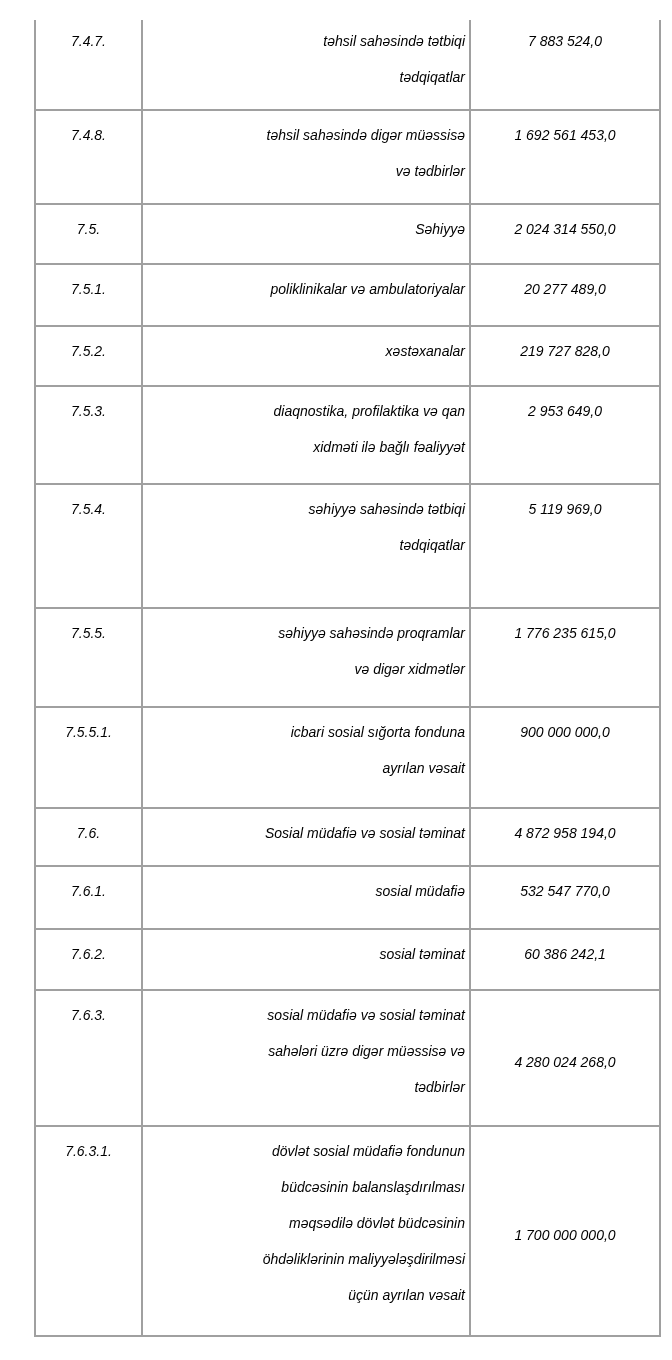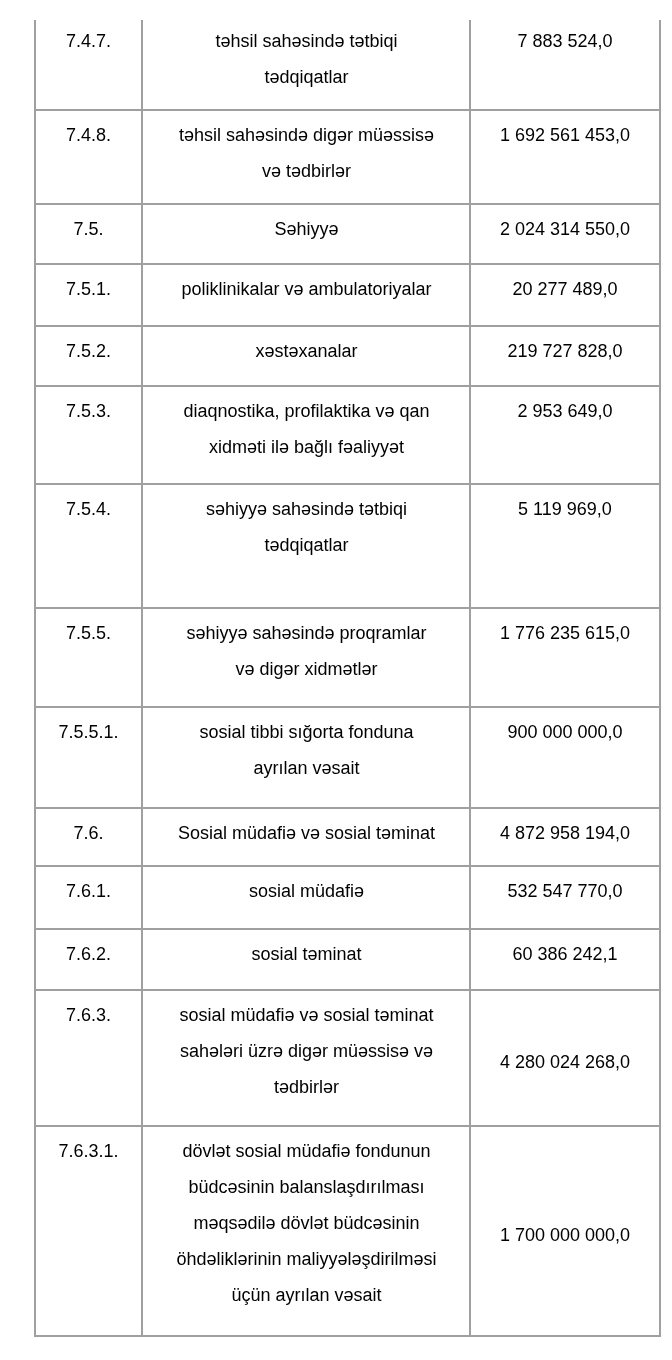--- a/index.html
+++ b/index.html
@@ -24,32 +24,33 @@
     border-collapse: collapse;
     table-layout: fixed;
   }
   col.c-code { width: 107px; }
   col.c-desc { width: 328px; }
   col.c-val  { width: 190px; }
 
   td {
     border: 2px solid #a0a0a0;
     vertical-align: top;
-    font-size: 18px;
+    font-size: 14px;
     line-height: 36px;
     padding: 6px 4px 14px 4px;
     overflow: hidden;
+    font-style: italic;
   }
   tr:first-child td {
     border-top: none;
     padding-top: 3px;
   }
   td.code { text-align: center; }
   td.desc {
-    text-align: center;
+    text-align: right;
     padding-left: 5px;
     white-space: pre-line;
   }
   td.val  { text-align: center; }
   td.val.mid {
     vertical-align: middle;
     padding-top: 8px;
     padding-bottom: 0;
   }
 
@@ -120,21 +121,21 @@
           <td class="val">5 119 969,0</td>
         </tr>
         <tr>
           <td class="code">7.5.5.</td>
           <td class="desc">səhiyyə sahəsində proqramlar
 və digər xidmətlər</td>
           <td class="val">1 776 235 615,0</td>
         </tr>
         <tr>
           <td class="code">7.5.5.1.</td>
-          <td class="desc">sosial tibbi sığorta fonduna
+          <td class="desc">icbari sosial sığorta fonduna
 ayrılan vəsait</td>
           <td class="val">900 000 000,0</td>
         </tr>
         <tr>
           <td class="code">7.6.</td>
           <td class="desc">Sosial müdafiə və sosial təminat</td>
           <td class="val">4 872 958 194,0</td>
         </tr>
         <tr>
           <td class="code">7.6.1.</td>

